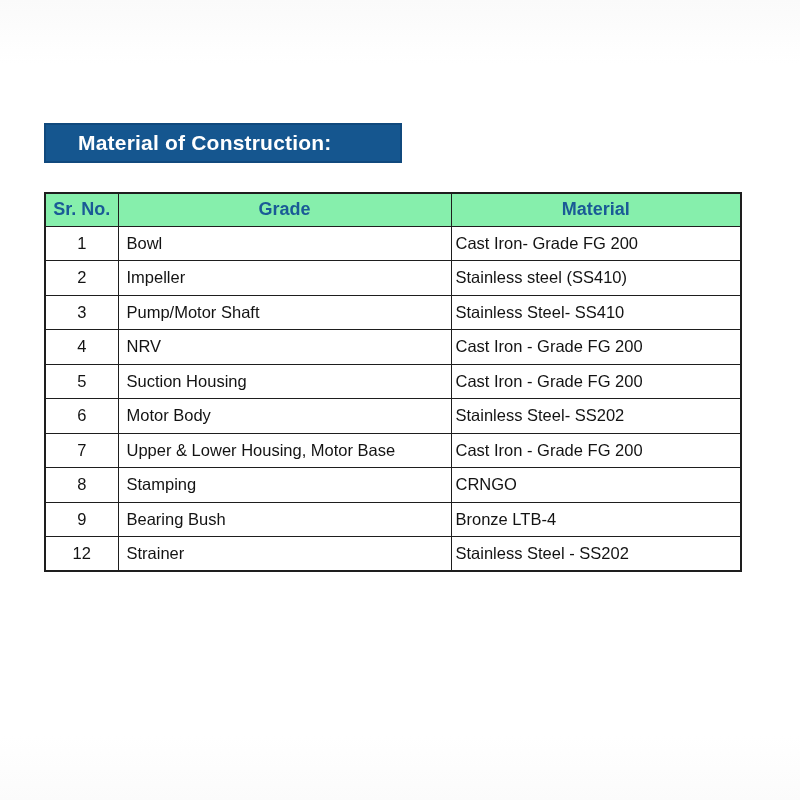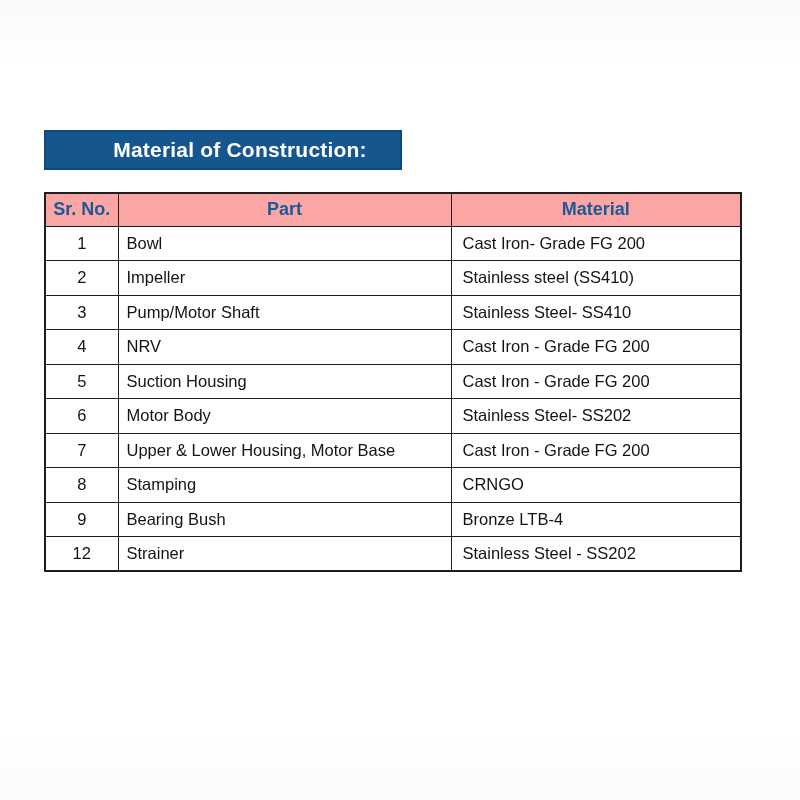--- a/index.html
+++ b/index.html
@@ -15,31 +15,30 @@
     overflow: hidden;
   }
   .page {
     position: absolute;
     inset: 0;
     background: linear-gradient(180deg, #fafafa 0%, #ffffff 8%, #ffffff 92%, #fbfbfb 100%);
   }
   .banner {
     position: absolute;
     left: 44px;
-    top: 130px;
+    top: 123px;
     width: 358px;
     height: 40px;
     background: #15568f;
     box-shadow: inset 0 0 0 2px #10497d;
     color: #ffffff;
     display: flex;
     align-items: center;
     box-sizing: border-box;
     padding-left: 34px;
-    justify-content: center;
   }
   .banner span {
     font-size: 21px;
     font-weight: bold;
     letter-spacing: 0.2px;
   }
   table.moc {
     position: absolute;
     left: 44px;
     top: 192px;
@@ -55,21 +54,21 @@
   table.moc th, table.moc td {
     border: 1.6px solid #1e1e1e;
     box-sizing: border-box;
     white-space: nowrap;
     overflow: hidden;
   }
   table.moc thead tr {
     height: 33px;
   }
   table.moc th {
-    background: #fca5a5;
+    background: #86efac;
     color: #1a5a96;
     font-size: 18px;
     font-weight: bold;
     text-align: center;
   }
   table.moc tbody tr {
     height: 34.5px;
   }
   table.moc td {
     color: #131313;
@@ -79,42 +78,42 @@
   }
   table.moc td.sr {
     text-align: center;
   }
   table.moc td.part {
     text-align: left;
     padding-left: 8px;
   }
   table.moc td.material {
     text-align: left;
-    padding-left: 11px;
+    padding-left: 4px;
   }
 </style>
 </head>
 <body>
 
 <div class="page">
 
   <div class="banner">
     <span>Material of Construction:</span>
   </div>
 
   <table class="moc">
     <colgroup>
       <col class="c-sr">
       <col class="c-part">
       <col class="c-material">
     </colgroup>
     <thead>
       <tr>
         <th>Sr. No.</th>
-        <th>Part</th>
+        <th>Grade</th>
         <th>Material</th>
       </tr>
     </thead>
     <tbody>
         <tr>
           <td class="sr">1</td>
           <td class="part">Bowl</td>
           <td class="material">Cast Iron- Grade FG 200</td>
         </tr>
         <tr>

